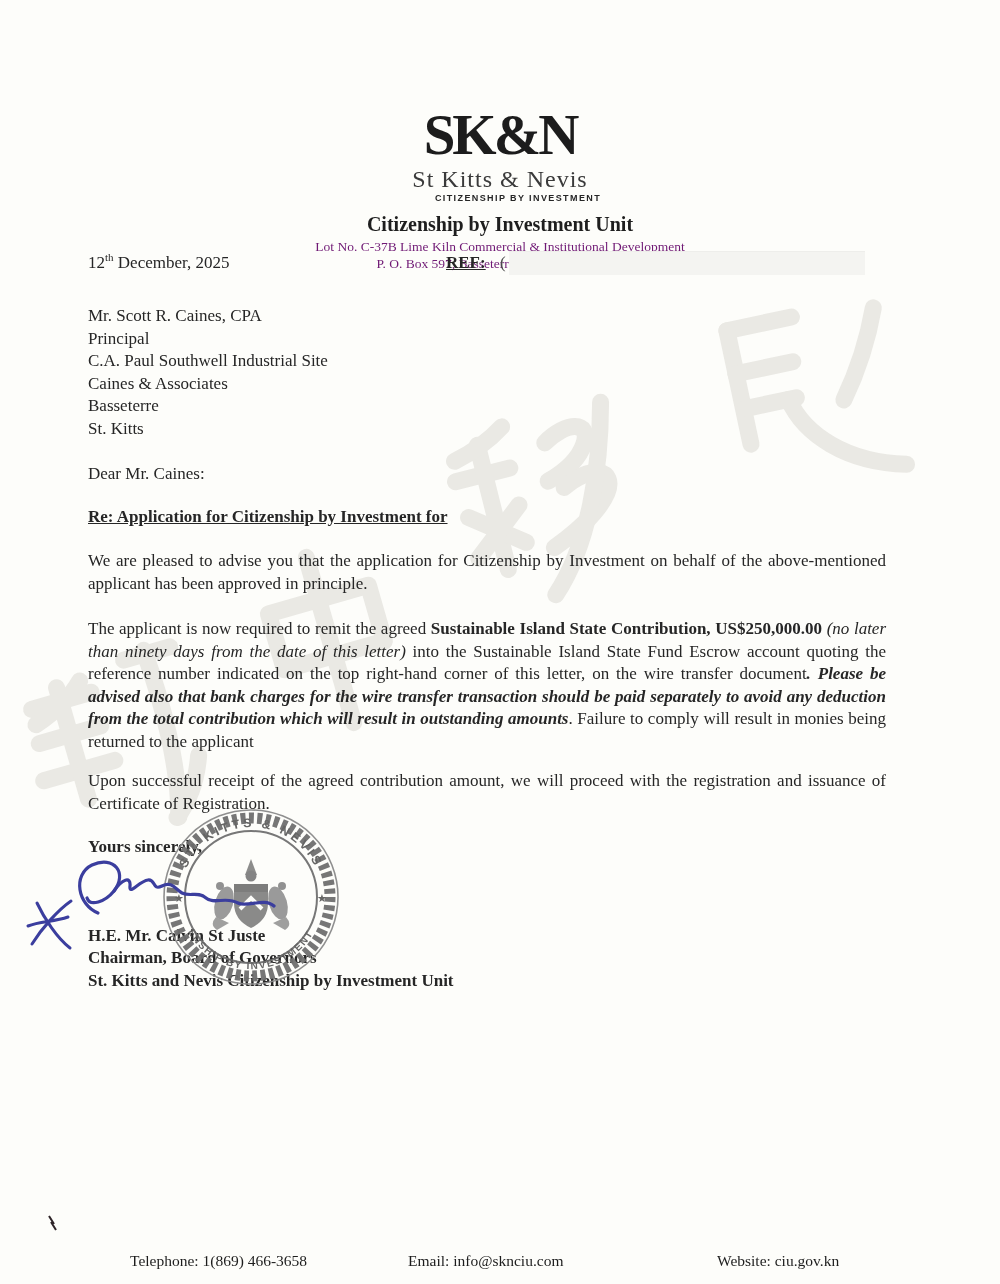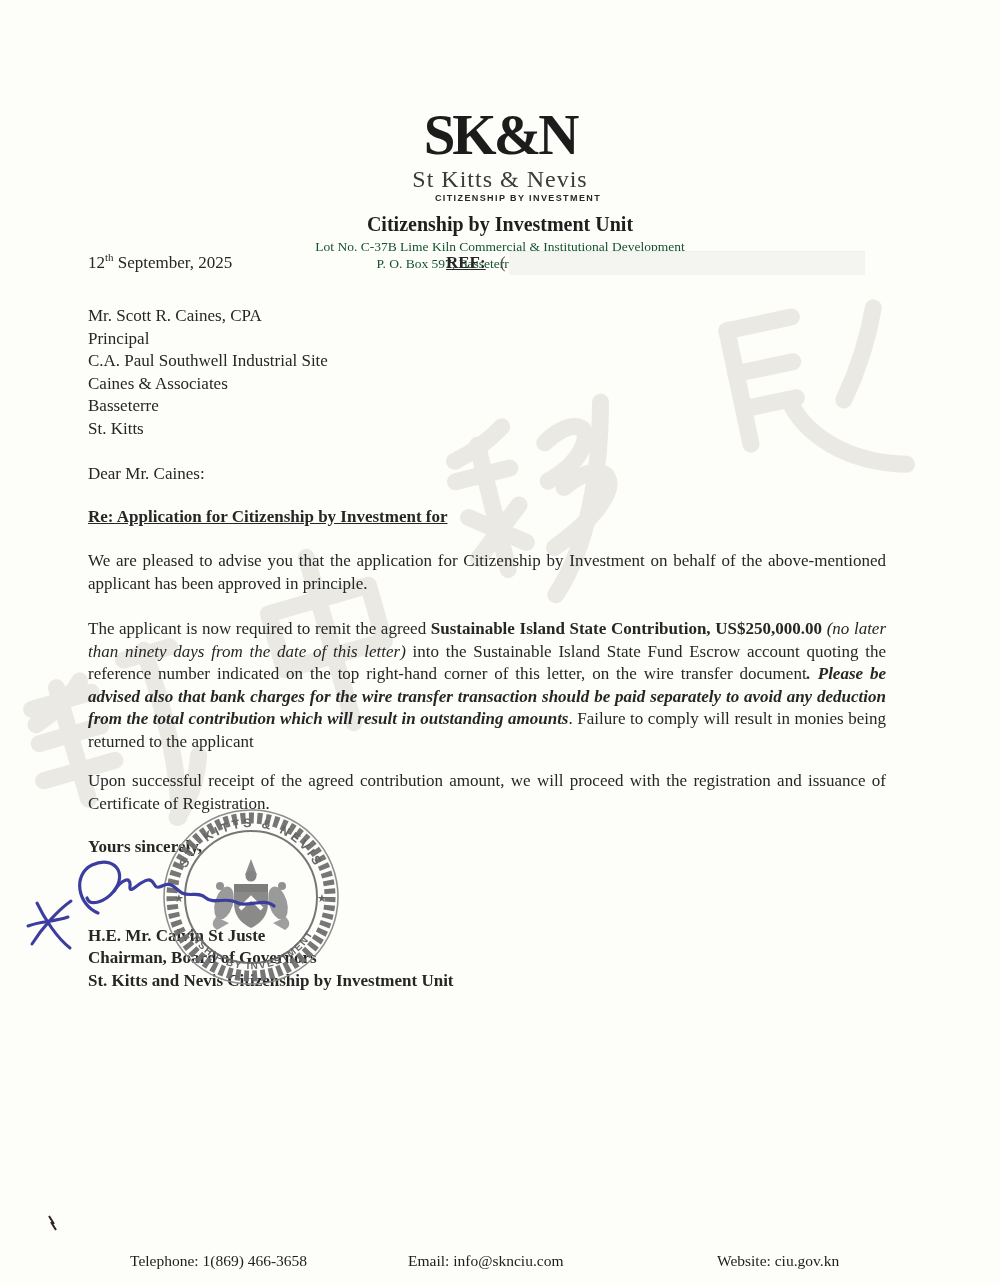--- a/index.html
+++ b/index.html
@@ -10,21 +10,21 @@
   }
   
   .watermark{position:absolute;left:0;top:0;z-index:0;}
   
   .header{position:absolute;top:82px;left:0;width:100%;text-align:center;z-index:2;}
   .logo-main{font-size:57px;font-weight:600;letter-spacing:-3px;color:#1c1c1c;line-height:1.02;margin-top:24px;}
   .logo-sub{font-size:24px;color:#3a3a3a;letter-spacing:1px;line-height:1.0;margin-top:3px;}
   .logo-tag{font-family:"Liberation Sans","DejaVu Sans",sans-serif;font-size:9px;font-weight:bold;
     letter-spacing:1.4px;color:#262626;margin-top:2px;padding-left:36px;}
   .unit-title{font-size:20px;font-weight:bold;color:#1e1e1e;margin-top:10px;}
-  .addr{font-size:13.5px;color:#14532d;line-height:15.5px;margin-top:3px;}
+  .addr{font-size:13.5px;color:#701a75;line-height:15.5px;margin-top:3px;}
   .addr + .addr{margin-top:1px;}
   
   .letter{position:absolute;left:88px;top:252px;width:798px;z-index:2;
     font-size:17px;line-height:22.5px;}
   .date-row{position:relative;height:24px;}
   .date{position:absolute;left:0;top:0;}
   .ref{position:absolute;left:358px;top:0;font-weight:bold;text-decoration:underline;text-align:right;}
   .ref-visible{position:absolute;left:412px;top:0;color:#4a4a4a;}
   .redact{position:absolute;left:421px;top:-1px;width:356px;height:23px;
     background:#f4f4f1;border-top:1px solid rgba(0,0,0,0.025);}
@@ -103,21 +103,21 @@
     <div class="logo-sub">St Kitts &amp; Nevis</div>
     <div class="logo-tag">CITIZENSHIP BY INVESTMENT</div>
     <div class="unit-title">Citizenship by Investment Unit</div>
     <div class="addr">Lot No. C-37B Lime Kiln Commercial &amp; Institutional Development</div>
     <div class="addr">P. O. Box 597, Basseterre, St. Kitts and Nevis</div>
   </div>
 
   <div class="letter">
 
     <div class="date-row">
-      <span class="date"><span>12</span><span class="sup">th</span><span> September, 2025</span></span>
+      <span class="date"><span>12</span><span class="sup">th</span><span> December, 2025</span></span>
       <span class="ref">REF:</span>
       <span class="ref-visible">(</span>
       <span class="redact"></span>
     </div>
 
     <div class="recipient">
       <div>Mr. Scott R. Caines, CPA</div>
       <div>Principal</div>
       <div>C.A. Paul Southwell Industrial Site</div>
       <div>Caines &amp; Associates</div>

